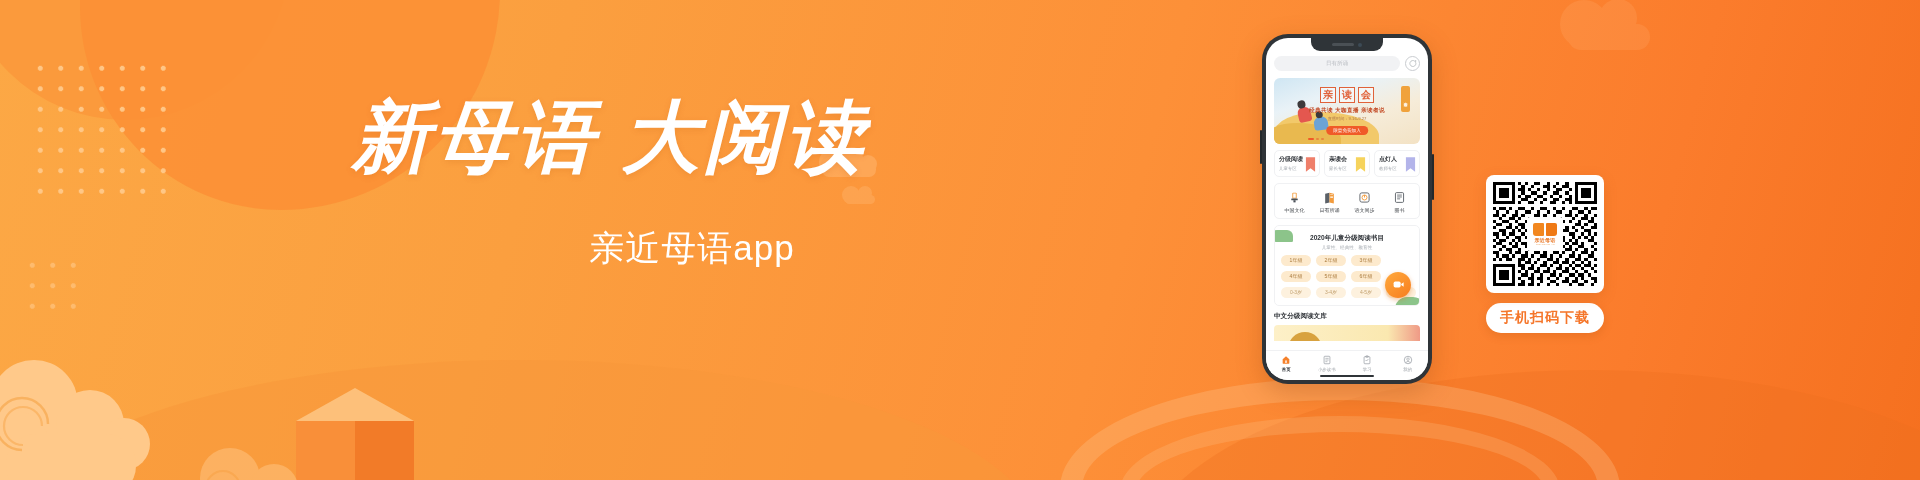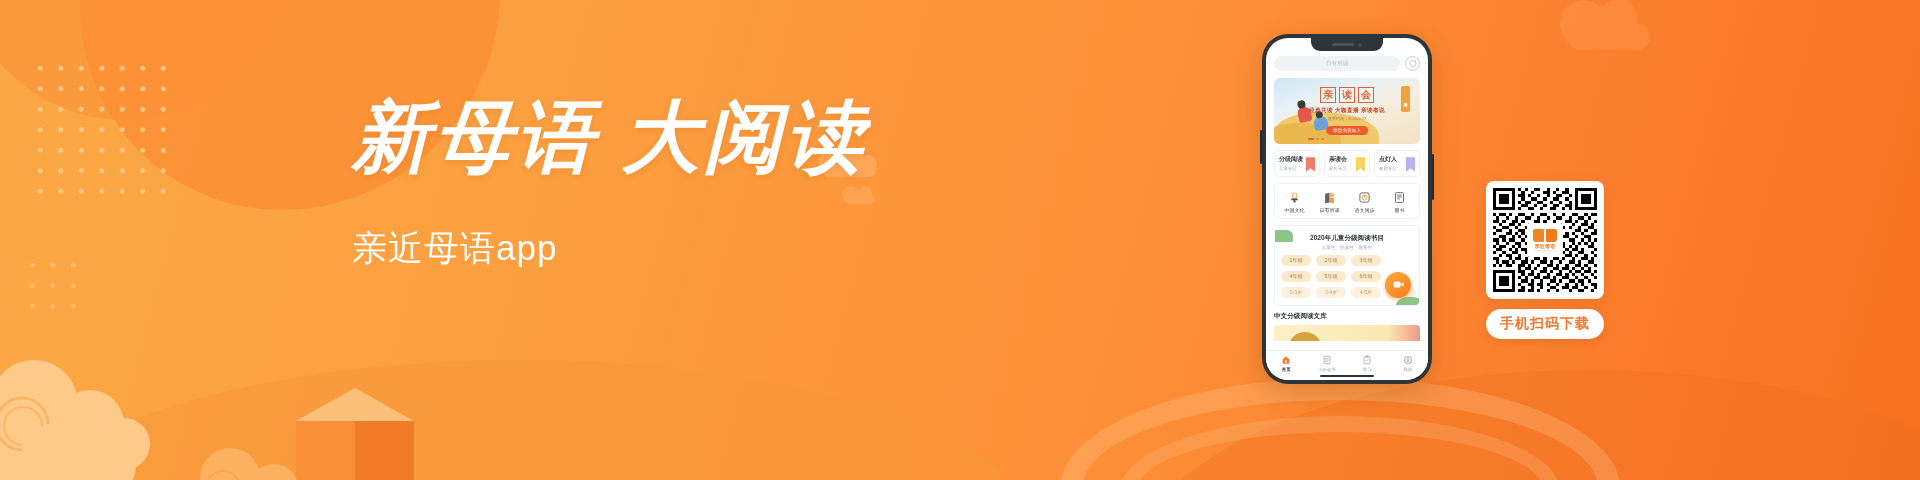--- a/index.html
+++ b/index.html
@@ -104,20 +104,21 @@
     font-style:italic;
   }
   .subhead {
     margin-top:48px;
     font-size:35px;
     line-height:40px;
     letter-spacing:1px;
     color:#ffffff;
     font-weight:400;
     white-space:nowrap;
+    text-align:center;
   }
   .tagline {
     margin-top:24px;
     font-size:25px;
     line-height:32px;
     letter-spacing:.5px;
     color:#ffffff;
     font-weight:300;
     white-space:nowrap;
   }
@@ -306,21 +307,21 @@
   .ph-tab .g { height:11px; display:flex; align-items:center; justify-content:center;}
   .ph-tab .g svg { width:10px; height:10px; }
   .ph-tab span { font-size:4.4px; color:#9ba0a6; display:block; margin-top:1.5px;}
   .ph-tab.active span { color:#2f3338; font-weight:700;}
   .home-ind {
     position:absolute; bottom:3px; left:50%; transform:translateX(-50%);
     width:54px; height:2.5px; background:#2f3438; border-radius:2px;
   }
 
   
-  .qrwrap { position:absolute; left:1486px; top:181px; }
+  .qrwrap { position:absolute; left:1486px; top:175px; }
   .qr {
     width:118px; height:118px; background:#fff; border-radius:8px;
     padding:7px; box-shadow:0 4px 14px rgba(160,70,10,.18);
     position:relative;
   }
   .qr svg { display:block; width:100%; height:100%; }
   .qr-logo {
     position:absolute; top:50%; left:50%; transform:translate(-50%,-50%);
     width:36px; height:34px; background:#fff; border-radius:3px;
     display:flex; flex-direction:column; align-items:center; justify-content:center;

